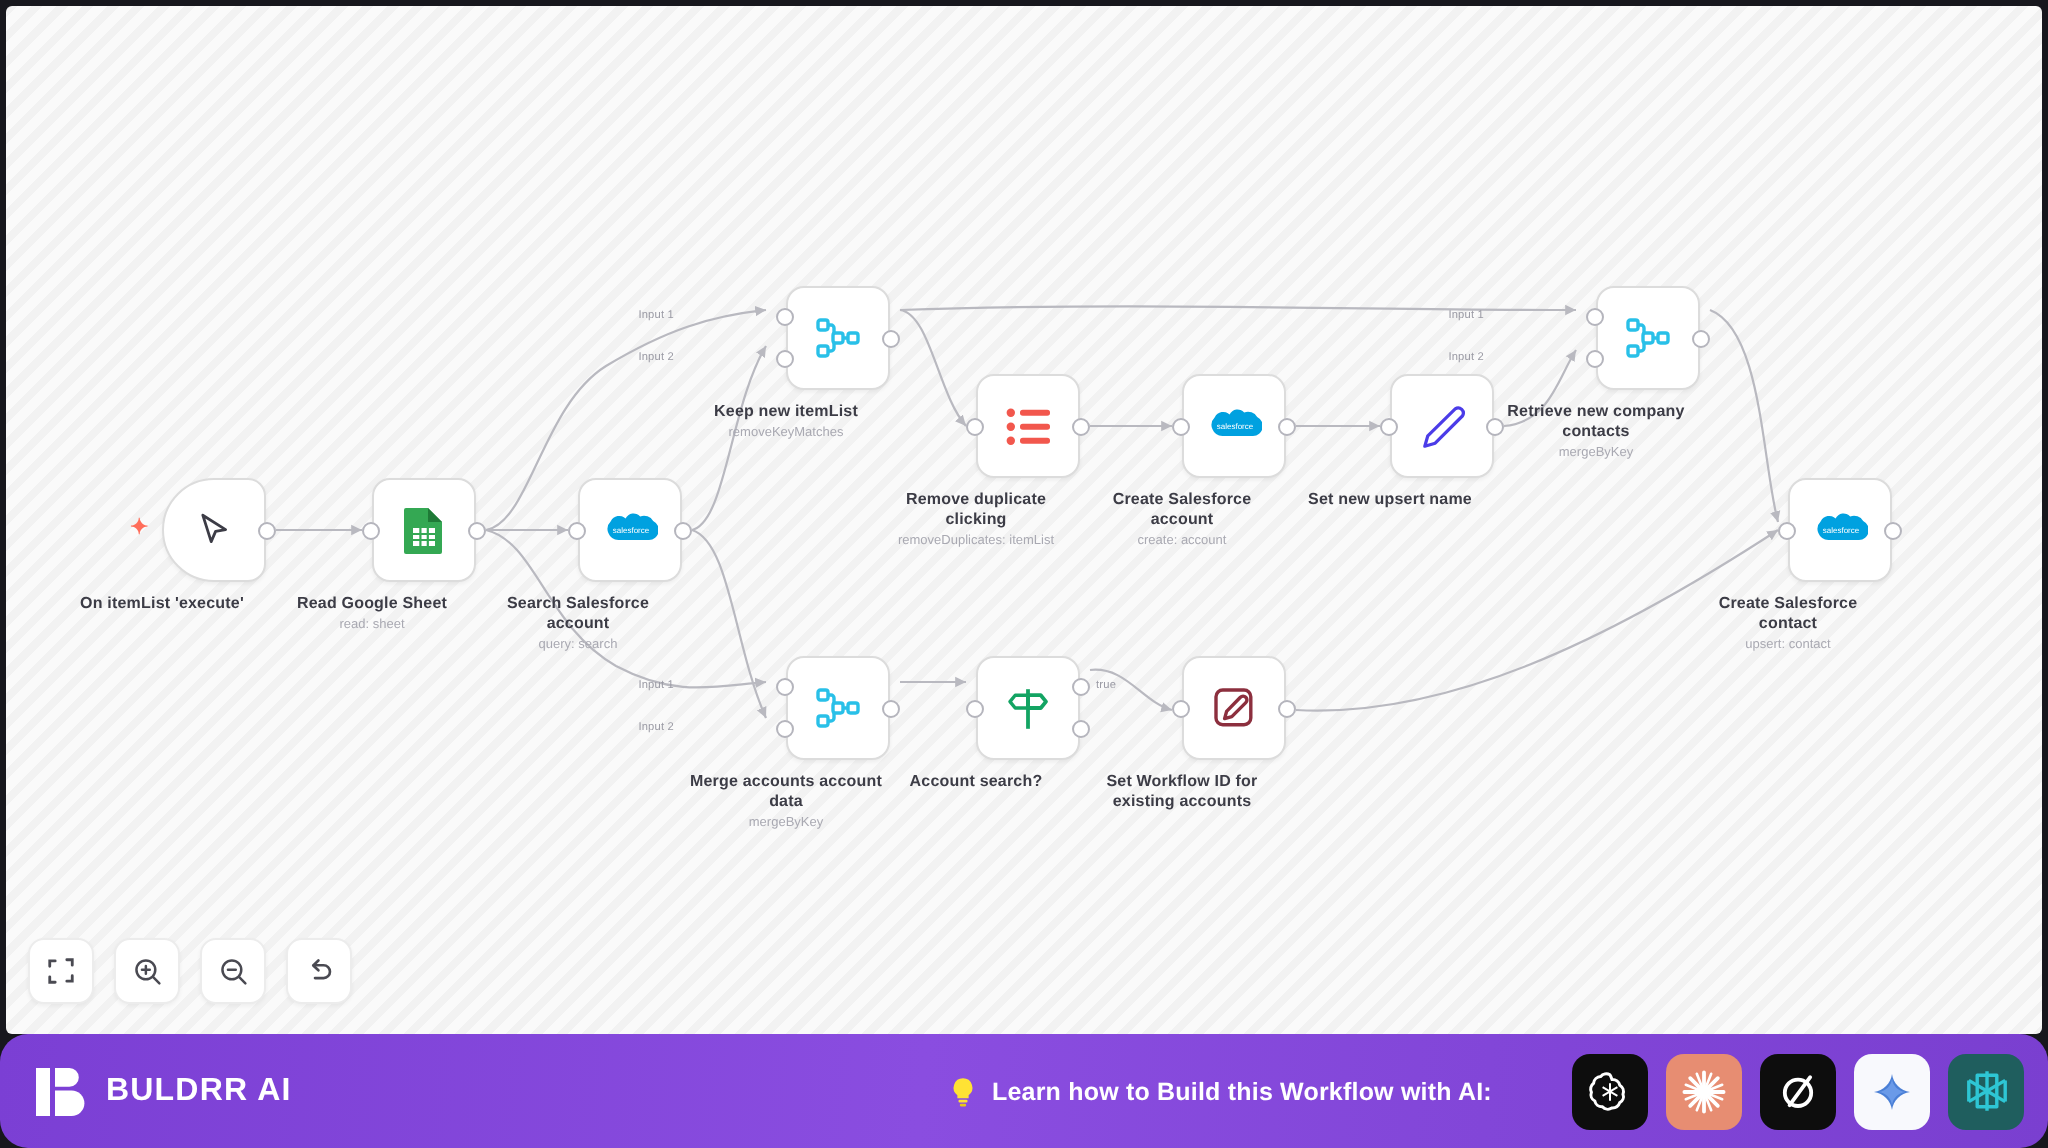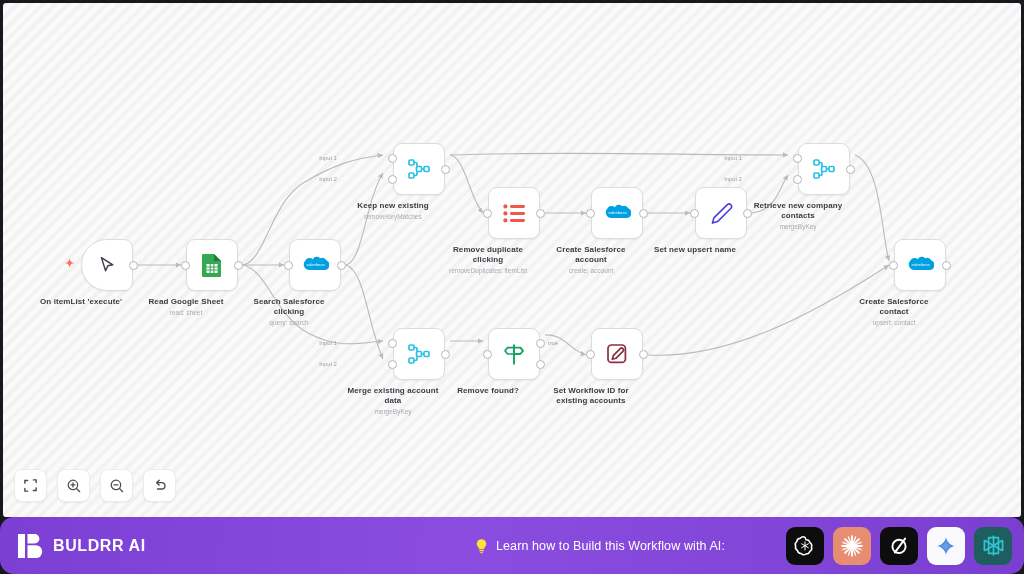--- a/index.html
+++ b/index.html
@@ -98,21 +98,21 @@
     background: linear-gradient(95deg, #7b3fd4 0%, #8a4de0 45%, #7a3fd0 100%);
     display: flex; align-items: center; border-radius: 14px;
   }
   #brand { display: flex; align-items: center; gap: 10px; margin-left: 18px; }
   #brandname {
     color: #fff; font-size: 16px; font-weight: bold; letter-spacing: .6px;
   }
   #promo {
     position: absolute; left: 474px; display: flex; align-items: center; gap: 7px;
   }
-  #promotext { color: #fff; font-size: 12.5px; font-weight: normal; letter-spacing: .1px; }
+  #promotext { color: #fff; font-size: 12.5px; font-weight: bold; letter-spacing: .1px; }
   #ailogos { position: absolute; right: 12px; display: flex; gap: 9px; align-items: center; }
   .ailogo {
     width: 38px; height: 38px; border-radius: 9px;
     display: flex; align-items: center; justify-content: center;
   }
 </style>
 </head>
 <body>
 
 <div id="app">
@@ -187,39 +187,39 @@
         <div class="node" style="left: 286px; top: 236px;">
           <div class="nbox">
             <svg width="27" height="20" viewBox="0 0 27 20">
                 <path d="M10.8 4.3a4.4 4.4 0 017.3-1.1 5.3 5.3 0 016.5 2.3 5 5 0 01-2.1 9.5H7.2A5.5 5.5 0 013.4 5.6a4.6 4.6 0 017.4-1.3z" fill="#00a1e0"></path>
                 <text x="13.5" y="11.4" font-size="4" fill="#fff" text-anchor="middle" font-family="Liberation Sans, sans-serif">salesforce</text>
             </svg>
           </div>
           <div class="port in" style="top: 21.5px;"></div>
           <div class="port out" style="top: 21.5px;"></div>
           <div class="ncap">Search Salesforce
-clicking</div>
+account</div>
           <div class="nsub" style="top: 80px;">query: search</div>
         </div>
         <div class="node" style="left: 390px; top: 140px;">
           <div class="nbox">
             <svg width="24" height="22" viewBox="0 0 24 22" fill="none" stroke="#29c0e8" stroke-width="1.7">
                 <rect x="2" y="2" width="5" height="5" rx="1.2"></rect>
                 <rect x="2" y="15" width="5" height="5" rx="1.2"></rect>
                 <rect x="9.5" y="8.5" width="5" height="5" rx="1.2"></rect>
                 <rect x="17" y="8.5" width="5" height="5" rx="1.2"></rect>
                 <path d="M7 4.5h1.5a1.5 1.5 0 011.5 1.5v2.5M7 17.5h1.5A1.5 1.5 0 0010 16v-2.5M14.5 11H17"></path>
             </svg>
           </div>
           <div class="port in" style="top: 11px;"></div>
           <div class="portlbl" style="top: 12px;">Input 1</div>
           <div class="port in" style="top: 32px;"></div>
           <div class="portlbl" style="top: 33px;">Input 2</div>
           <div class="port out" style="top: 21.5px;"></div>
-          <div class="ncap">Keep new existing</div>
+          <div class="ncap">Keep new itemList</div>
           <div class="nsub" style="top: 70px;">removeKeyMatches</div>
         </div>
         <div class="node" style="left: 485px; top: 184px;">
           <div class="nbox">
             <svg width="23" height="19" viewBox="0 0 23 19">
                 <g fill="#f2574d">
                   <circle cx="2.4" cy="2.4" r="2.1"></circle>
                 <rect x="7" y="0.9" width="15" height="3" rx="1.4"></rect>
                   <circle cx="2.4" cy="9.4" r="2.1"></circle>
                 <rect x="7" y="7.9" width="15" height="3" rx="1.4"></rect>
@@ -297,37 +297,37 @@
                 <rect x="9.5" y="8.5" width="5" height="5" rx="1.2"></rect>
                 <rect x="17" y="8.5" width="5" height="5" rx="1.2"></rect>
                 <path d="M7 4.5h1.5a1.5 1.5 0 011.5 1.5v2.5M7 17.5h1.5A1.5 1.5 0 0010 16v-2.5M14.5 11H17"></path>
             </svg>
           </div>
           <div class="port in" style="top: 11px;"></div>
           <div class="portlbl" style="top: 12px;">Input 1</div>
           <div class="port in" style="top: 32px;"></div>
           <div class="portlbl" style="top: 33px;">Input 2</div>
           <div class="port out" style="top: 21.5px;"></div>
-          <div class="ncap">Merge existing account
+          <div class="ncap">Merge accounts account
 data</div>
           <div class="nsub" style="top: 80px;">mergeByKey</div>
         </div>
         <div class="node" style="left: 485px; top: 325px;">
           <div class="nbox">
             <svg width="22" height="23" viewBox="0 0 22 23" fill="none" stroke="#13a463" stroke-width="1.9" stroke-linejoin="round">
                 <path d="M11 1.6v19.8"></path>
                 <path d="M11 4.6h6.4l2.6 3.2-2.6 3.2H11z"></path>
                 <path d="M11 4.6H4.6L2 7.8l2.6 3.2H11" stroke-width="1.7"></path>
             </svg>
           </div>
           <div class="port in" style="top: 21.5px;"></div>
           <div class="port out" style="top: 11px;"></div>
           <div class="outlbl" style="top: 12px;">true</div>
           <div class="port out" style="top: 32px;"></div>
-          <div class="ncap">Remove found?</div>
+          <div class="ncap">Account search?</div>
         </div>
         <div class="node" style="left: 588px; top: 325px;">
           <div class="nbox">
             <svg width="22" height="22" viewBox="0 0 22 22" fill="none" stroke="#8c2f3e" stroke-width="1.7" stroke-linejoin="round">
                 <path d="M2 5.4A3.4 3.4 0 015.4 2H16a3.4 3.4 0 013.4 3.4V16a3.4 3.4 0 01-3.4 3.4H5.4A3.4 3.4 0 012 16z"></path>
                 <path d="M14.2 5.6a1.9 1.9 0 012.7 2.7l-7 7-3.6 1 1-3.6z" fill="#fff"></path>
             </svg>
           </div>
           <div class="port in" style="top: 21.5px;"></div>
           <div class="port out" style="top: 21.5px;"></div>

